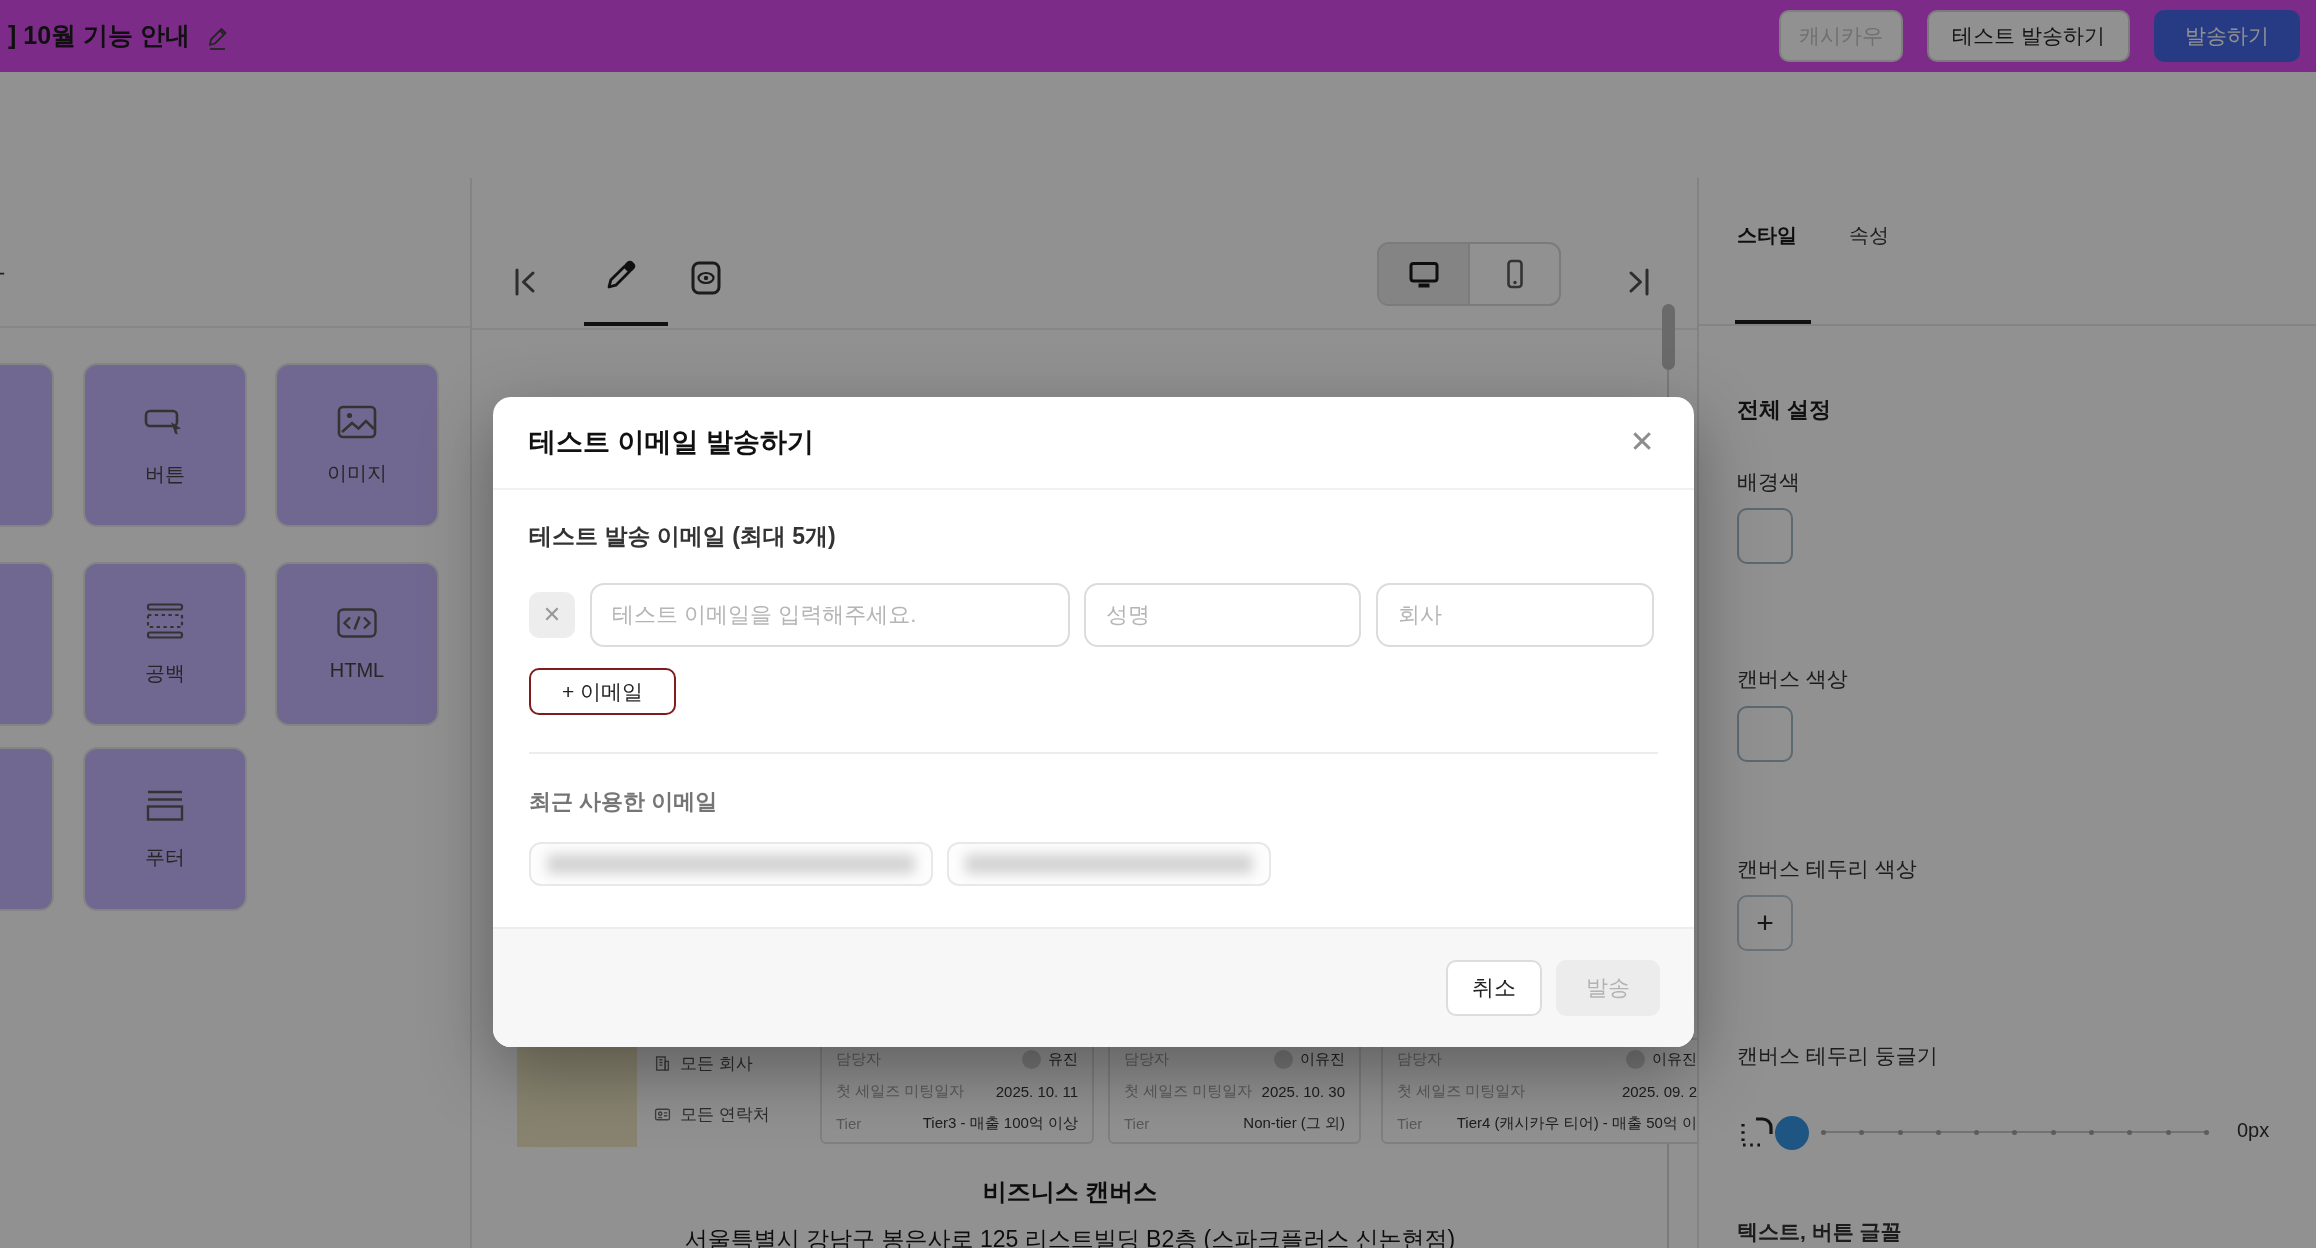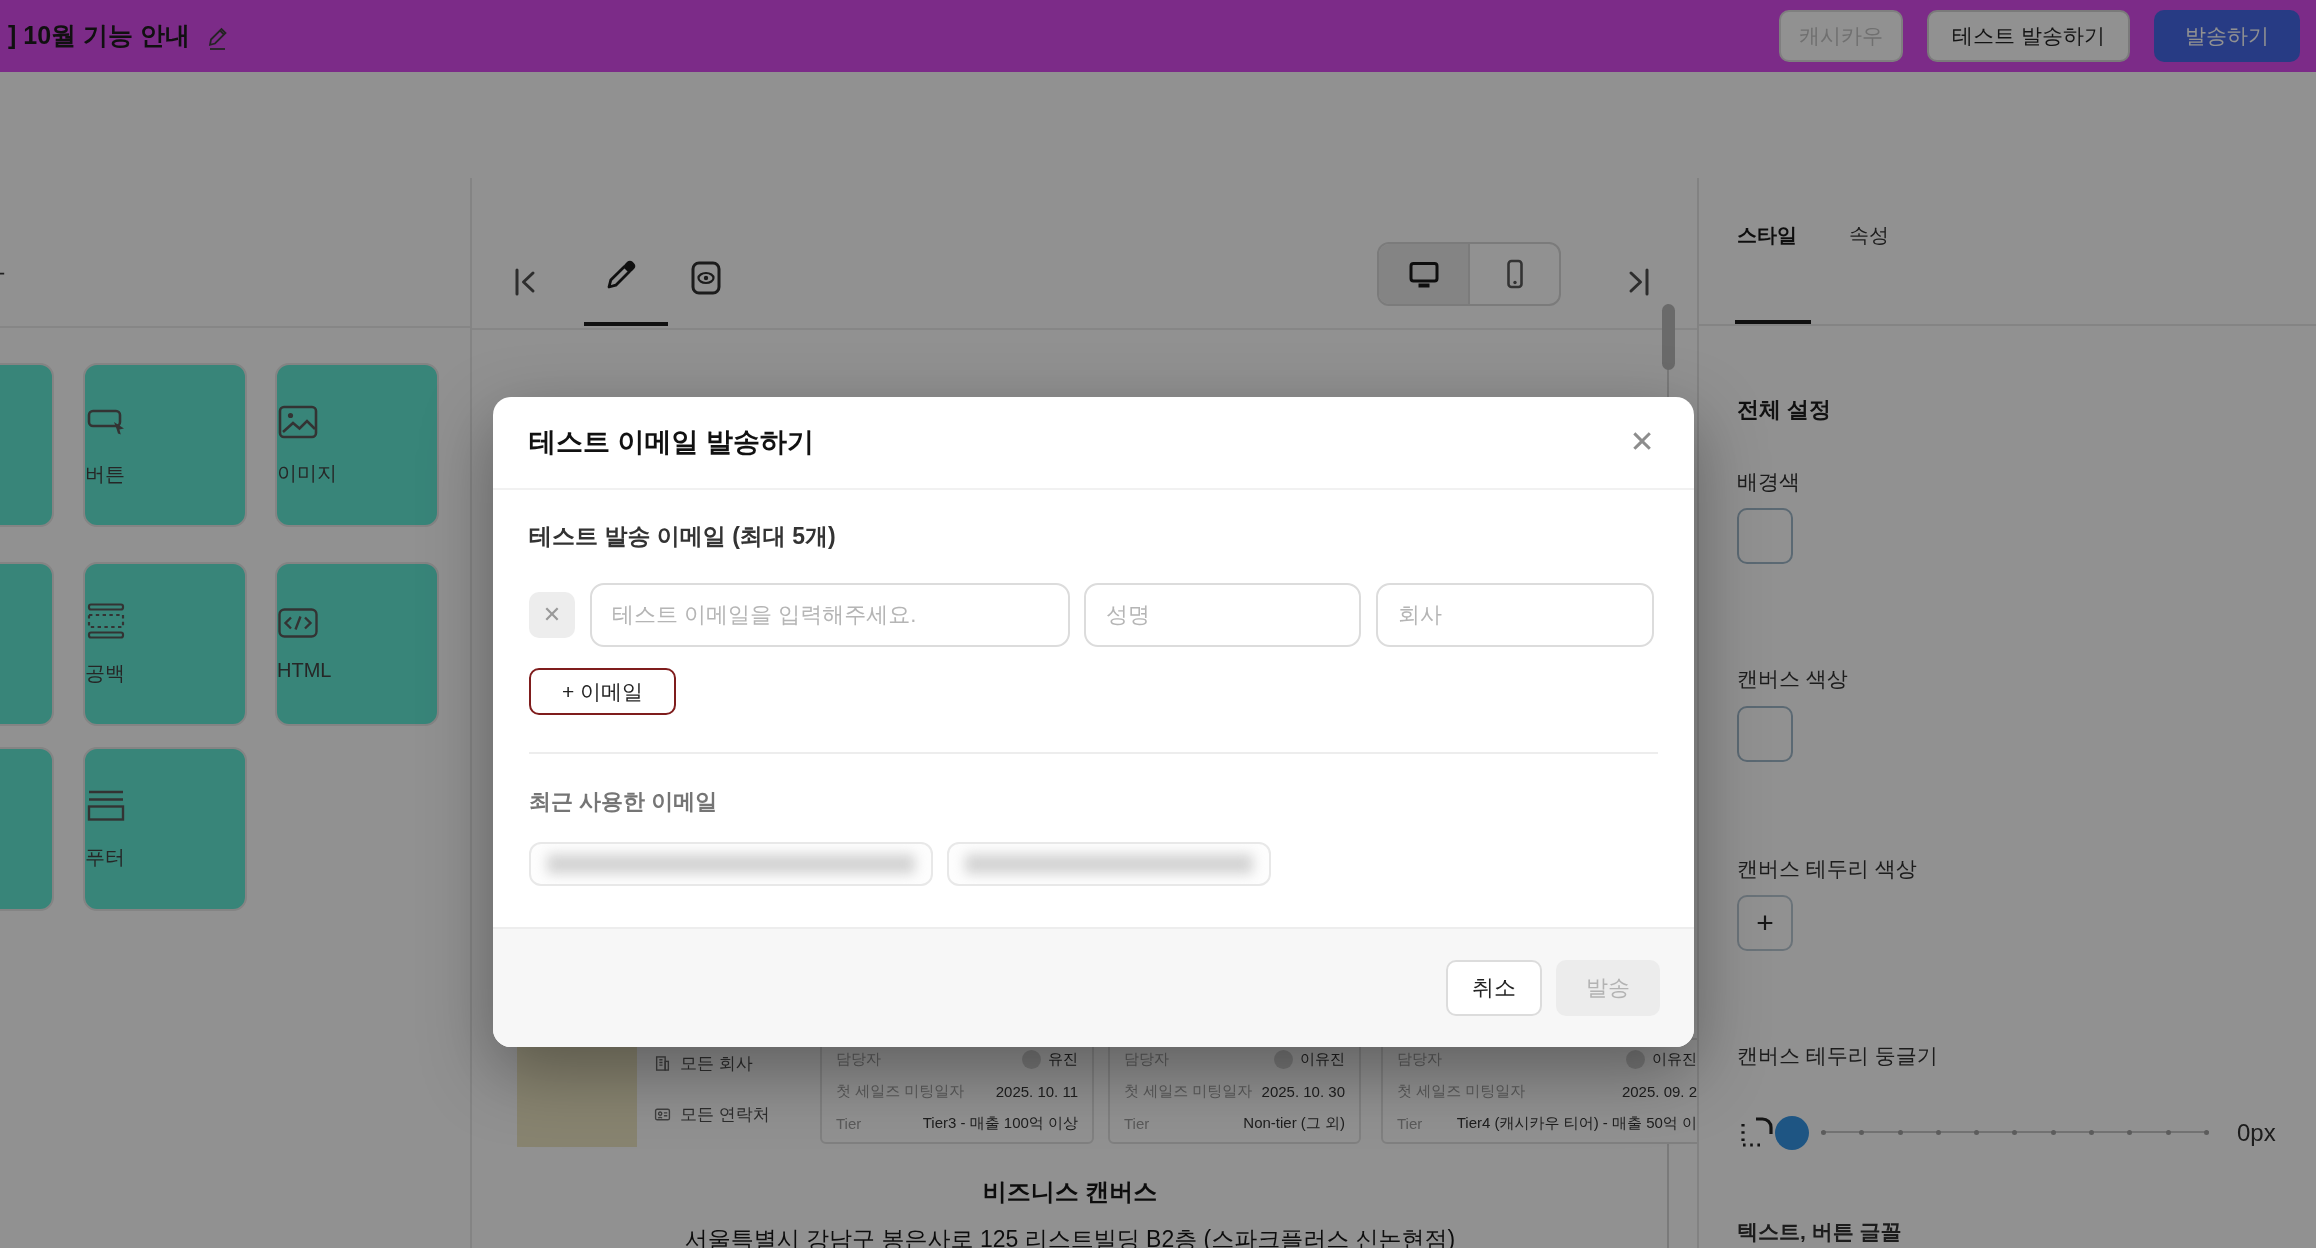--- a/index.html
+++ b/index.html
@@ -28,22 +28,22 @@
                      background:var(--accent,#3f63e8);border-radius:2px;}
 
   
   .main{position:absolute;top:178px;left:0;right:0;bottom:0;}
 
   
   .left-panel{position:absolute;left:0;top:0;width:472px;height:100%;border-right:2px solid #e8e8e8;
               box-sizing:border-box;background:#fff;overflow:hidden;}
   .left-head{position:absolute;top:0;left:0;width:100%;height:150px;border-bottom:2px solid #ebebeb;box-sizing:border-box;}
   .clip-char{position:absolute;left:-14px;top:78px;font-size:27px;color:#333;}
-  .block-card{position:absolute;width:164px;height:164px;border:2px solid #e7e7e7;border-radius:14px;background:#5eead4;
-              box-sizing:border-box;display:flex;flex-direction:column;align-items:flex-start;justify-content:center;
+  .block-card{position:absolute;width:164px;height:164px;border:2px solid #e7e7e7;border-radius:14px;background:#c4b5fd;
+              box-sizing:border-box;display:flex;flex-direction:column;align-items:center;justify-content:center;
               gap:20px;cursor:pointer;}
   .block-card .lbl{font-size:20px;color:#3d3d3d;}
   .block-card .bicon{color:#555;}
   .bc-a1{left:-110px;top:185px}.bc-btn{left:83px;top:185px}.bc-img{left:275px;top:185px}
   .bc-a2{left:-110px;top:384px}.bc-sp{left:83px;top:384px}.bc-html{left:275px;top:384px}
   .bc-a3{left:-110px;top:569px}.bc-ftr{left:83px;top:569px}
 
   
   .canvas{position:absolute;left:472px;top:0;width:1225px;height:100%;background:#fff;overflow:hidden;}
   .toolbar{position:absolute;top:0;left:0;right:0;height:152px;border-bottom:2px solid #ebebeb;box-sizing:border-box;}
@@ -89,21 +89,21 @@
   .swatch{position:absolute;left:38px;width:56px;height:56px;border-radius:10px;background:#fff;
           border:2px solid #9db6c8;box-sizing:border-box;cursor:pointer;}
   .swatch-add{border:2px solid #b9c8d4;display:flex;align-items:center;justify-content:center;
               font-size:30px;color:#222;font-weight:400;}
   .sl-icon{position:absolute;left:38px;top:935px;width:38px;height:38px;color:#1d1d1d;}
   .sl-thumb{position:absolute;left:76px;top:938px;width:34px;height:34px;border-radius:50%;
             background:var(--thumb,#2e93e6);cursor:pointer;}
   .sl-track{position:absolute;left:122px;top:953px;width:388px;height:2px;background:#c6c6c6;
             display:flex;justify-content:space-between;align-items:center;}
   .sl-track i{width:5px;height:5px;border-radius:50%;background:#9f9f9f;}
-  .sl-val{position:absolute;left:538px;top:941px;font-size:24px;color:#2b2b2b;}
+  .sl-val{position:absolute;left:538px;top:941px;font-size:20px;color:#2b2b2b;}
 
   
   .overlay{position:absolute;inset:0;background:rgba(12,12,12,0.45);z-index:40;}
   .modal{position:absolute;left:493px;top:397px;width:1201px;height:650px;background:#fff;border-radius:18px;
          z-index:50;box-shadow:0 24px 70px rgba(0,0,0,.35);}
   .m-head{position:absolute;top:0;left:0;right:0;height:91px;border-bottom:2px solid #f1f1f1;}
   .m-title{position:absolute;left:36px;top:27px;font-size:27px;font-weight:700;color:#111;}
   .m-close{position:absolute;right:30px;top:22px;width:44px;height:44px;font-size:30px;color:#8d8d8d;
            display:flex;align-items:center;justify-content:center;cursor:pointer;background:none;border:none;font-family:inherit;}
   .m-label{position:absolute;left:36px;top:124px;font-size:23px;font-weight:700;color:#333;}

